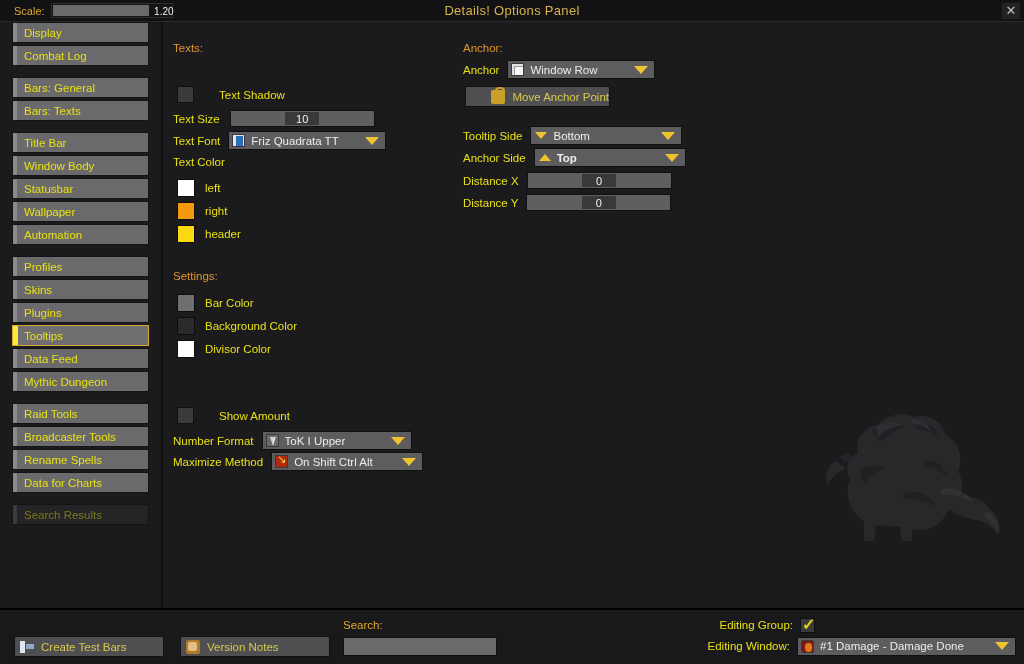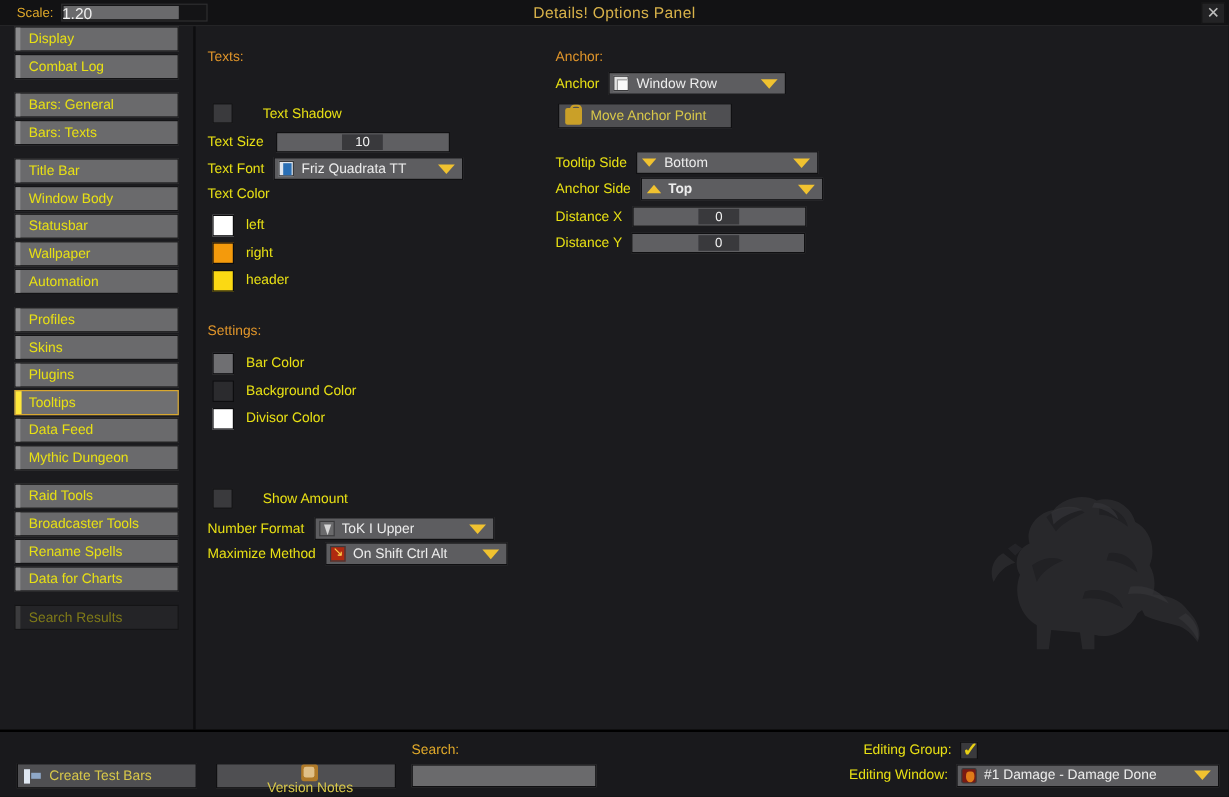--- a/index.html
+++ b/index.html
@@ -53,22 +53,22 @@
     border: 1px solid #2e2e30;
     cursor: pointer;
   }
   .scale-fill {
     position: absolute; left: 1px; top: 1px;
     width: 96px; height: 11px;
     background: #6a6a6c;
   }
   .scale-value {
     position: absolute; left: 0; top: 0; width: 122px;
-    text-align: left; line-height: 15px;
-    font-size: 13px; color: #efefef;
+    text-align: right; line-height: 15px;
+    font-size: 10px; color: #efefef;
   }
 
   
   .sidebar {
     position: absolute; left: 0; top: 22px;
     width: 163px; height: 586px;
     background: #1b1b1e;
     border-right: 2px solid #0d0d0f;
   }
   .nav-group { margin-bottom: 11px; }
@@ -520,21 +520,21 @@
 
     <div class="row" style="left:298px; top:38px;">
       <span class="fld-label">Anchor</span>
       <div class="dropdown" style="width:148px; margin-left:8px;">
         <span class="dd-icon icon-doc"></span>
         <span class="dd-text">Window Row</span>
         <span class="dd-caret"></span>
       </div>
     </div>
 
-    <div class="btn" style="position:absolute; left:300px; top:64px; width:145px;">
+    <div class="btn" style="position:absolute; left:300px; top:64px; width:145px;justify-content:flex-end;">
       <span class="btn-icon icon-lock"></span>
       <span class="btn-label">Move Anchor Point</span>
     </div>
 
     <div class="row" style="left:298px; top:104px;">
       <span class="fld-label">Tooltip Side</span>
       <div class="dropdown" style="width:152px; margin-left:8px;">
         <span class="dd-icon icon-arrow-down"></span>
         <span class="dd-text">Bottom</span>
         <span class="dd-caret"></span>
@@ -592,21 +592,21 @@
       <path d="M24 56 L30 52 L36 56 L30 62 Z" fill="#2d2d31"></path>
     </svg>
   </div>
 
   <div class="footer">
     <div class="btn" style="position:absolute; left:14px; top:26px; width:150px;">
       <span class="btn-icon icon-bars"></span>
       <span class="btn-label">Create Test Bars</span>
     </div>
 
-    <div class="btn" style="position:absolute; left:180px; top:26px; width:150px;flex-direction:column;">
+    <div class="btn" style="position:absolute; left:180px; top:26px; width:150px;">
       <span class="btn-icon icon-scroll"></span>
       <span class="btn-label">Version Notes</span>
     </div>
 
     <div class="search-label">Search:</div>
     <div class="search-input"></div>
 
     <div class="foot-right">
       <div class="foot-rowr">
         <span class="foot-lbl">Editing Group:</span>

